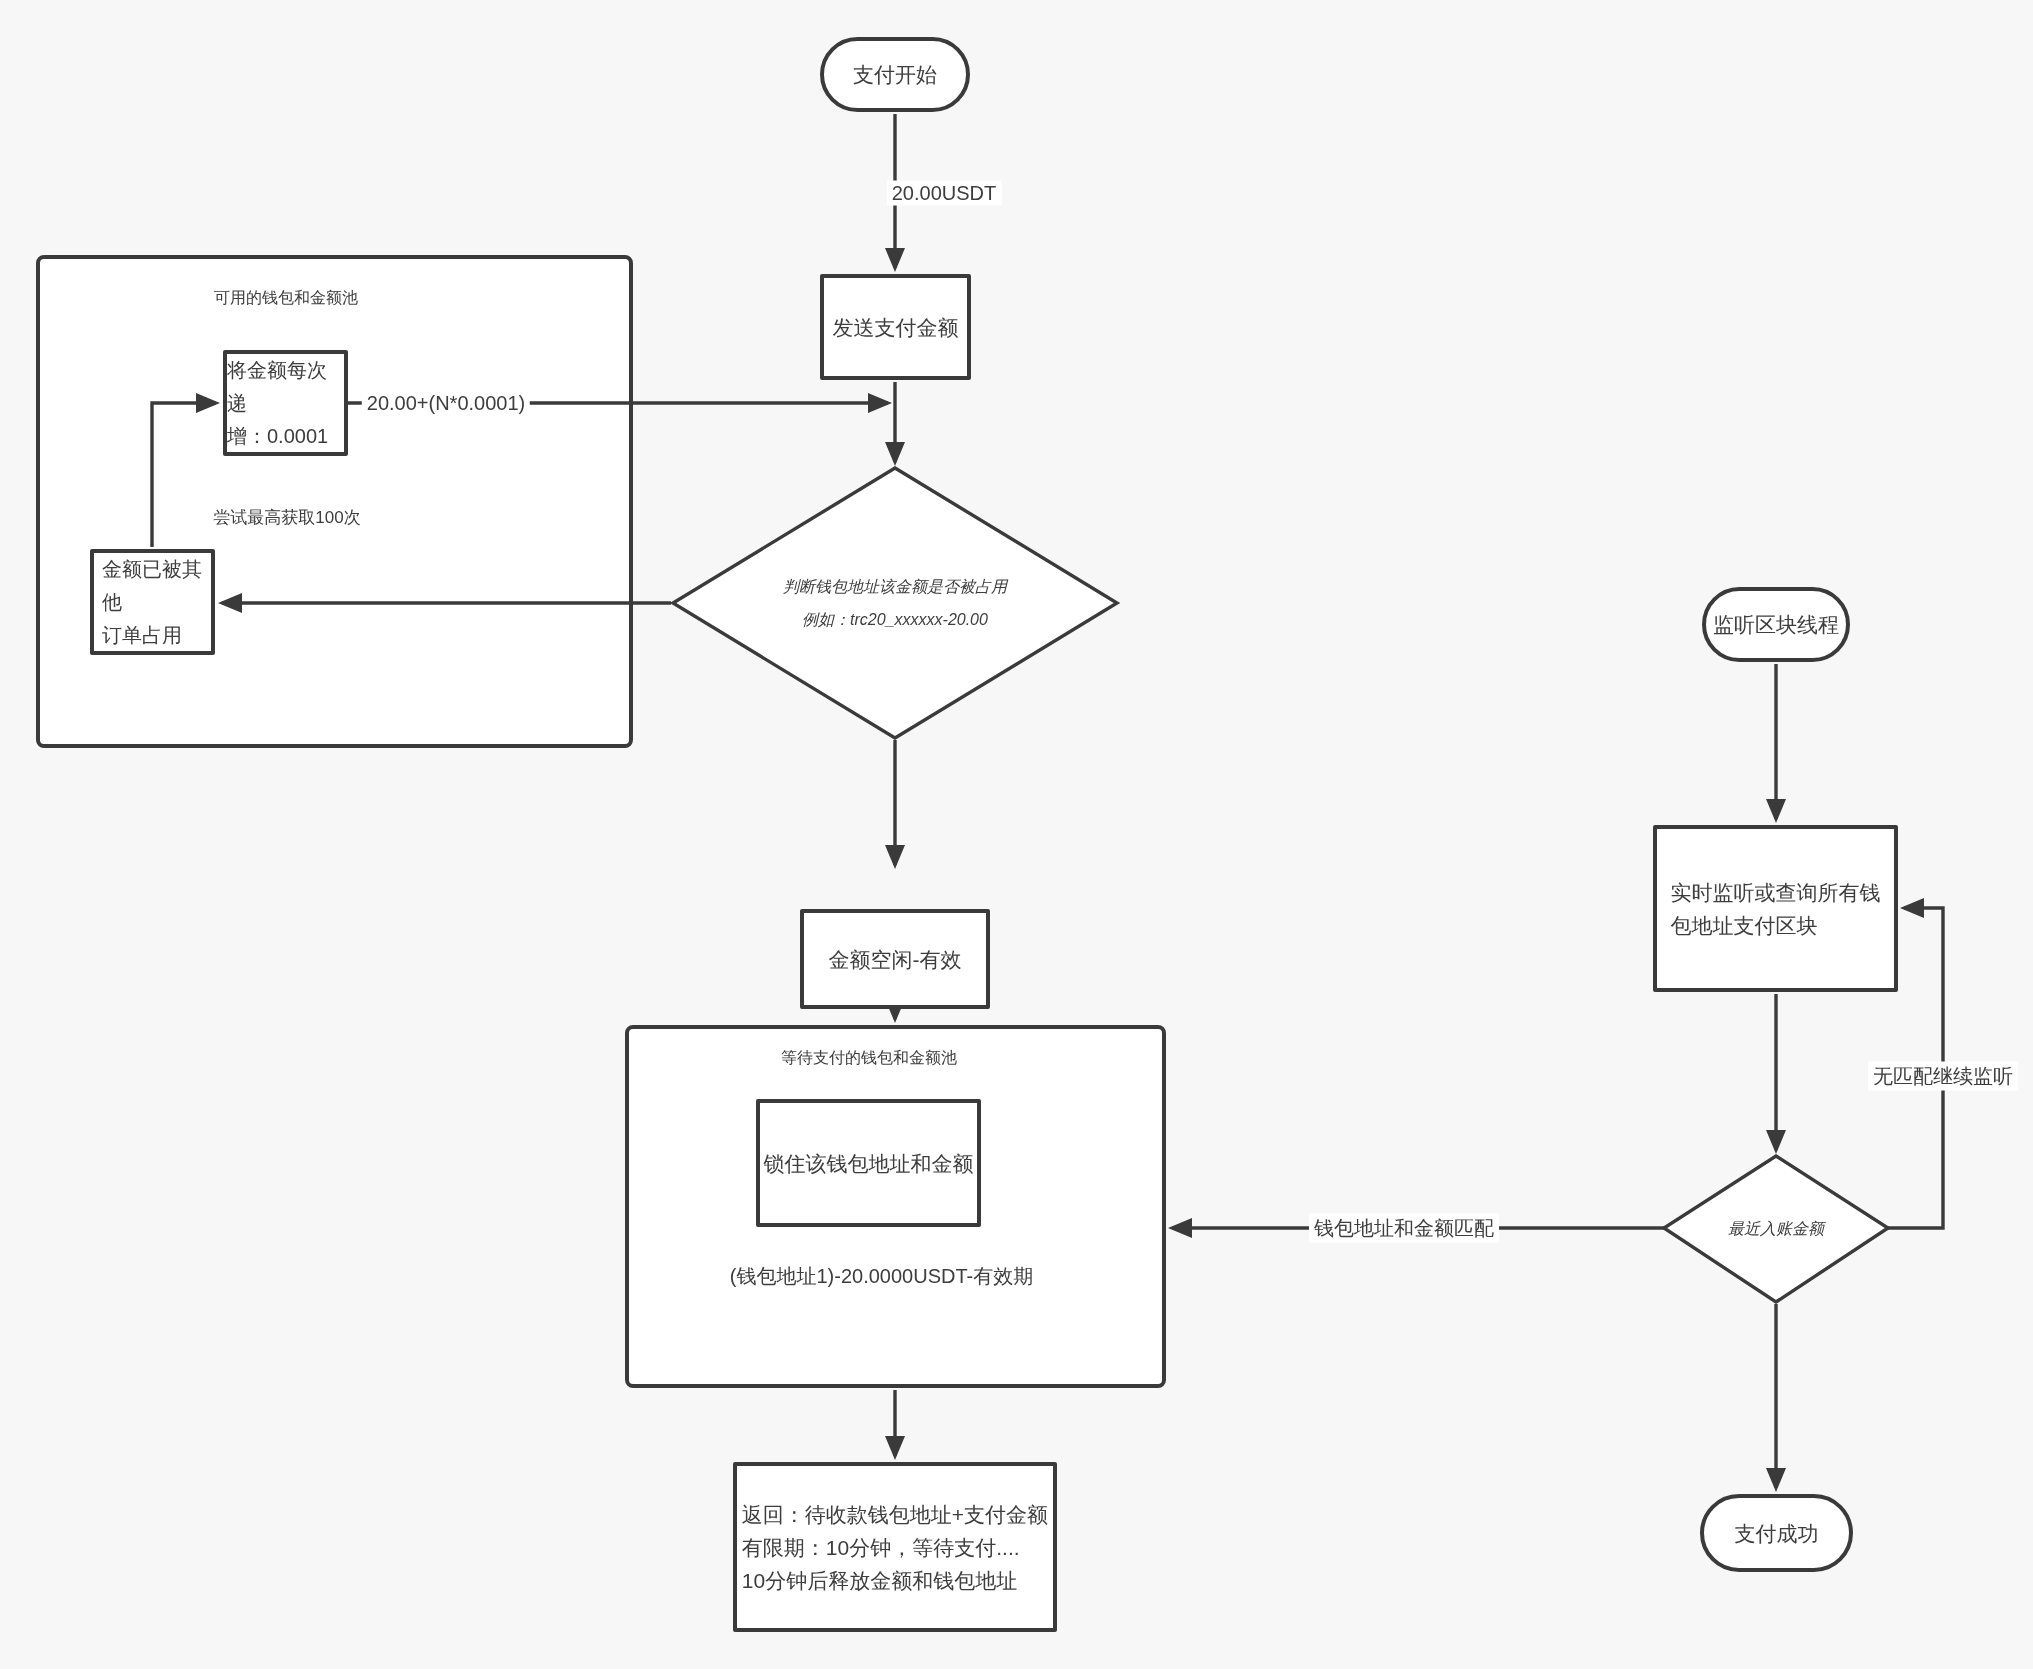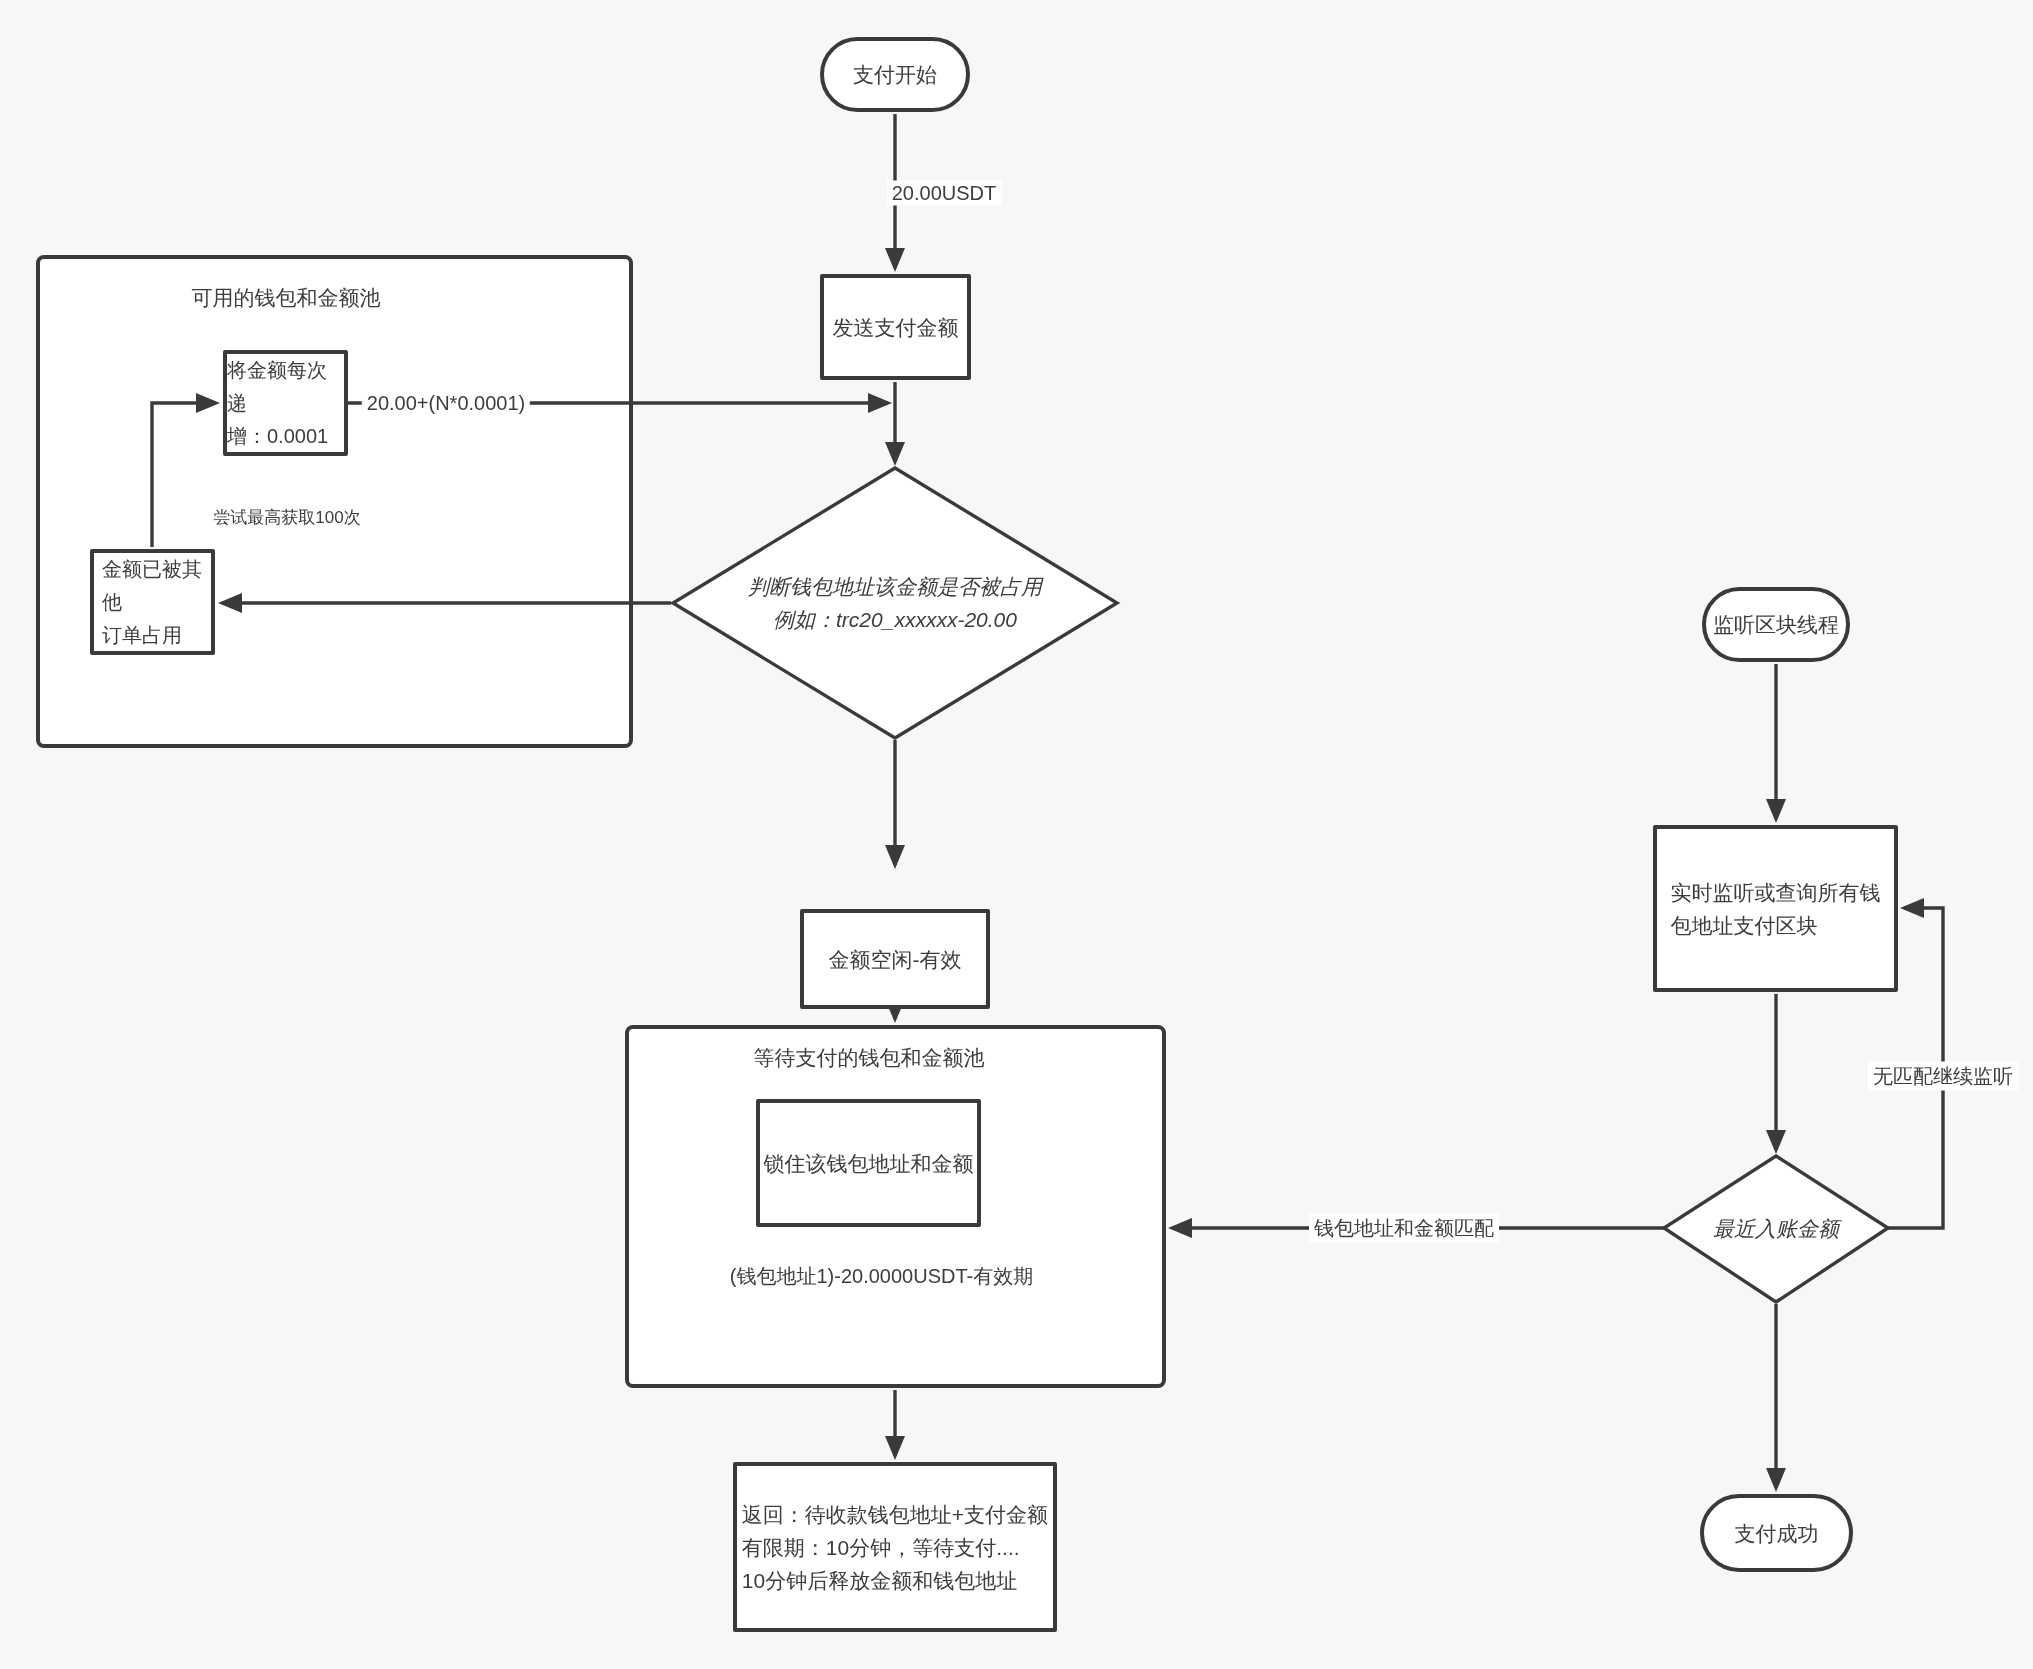--- a/index.html
+++ b/index.html
@@ -14,21 +14,21 @@
   .edges{position:absolute;left:0;top:0;width:2033px;height:1669px;}
   .node{
     position:absolute;background:#ffffff;border:4px solid #3a3a3a;border-radius:2px;
     box-sizing:border-box;display:flex;align-items:center;justify-content:center;
     text-align:left;font-size:21px;line-height:33px;white-space:pre-line;
   }
   .stadium{border-radius:40px;}
   .small{font-size:20px;}
   .floating{
     position:absolute;transform:translate(-50%,-50%);text-align:center;
-    white-space:pre-line;font-size:21px;line-height:33px;
+    white-space:pre-line;font-size:16px;line-height:33px;
   }
   .dtext{background:transparent;font-style:italic;}
   .edge-label{
     position:absolute;transform:translate(-50%,-50%);background:#ffffff;
     padding:1px 5px;font-size:20px;white-space:nowrap;
   }
   .entries{
     position:absolute;left:625px;top:1260px;width:541px;text-align:center;
     transform:translateX(-14px);font-size:20px;line-height:33px;
   }

